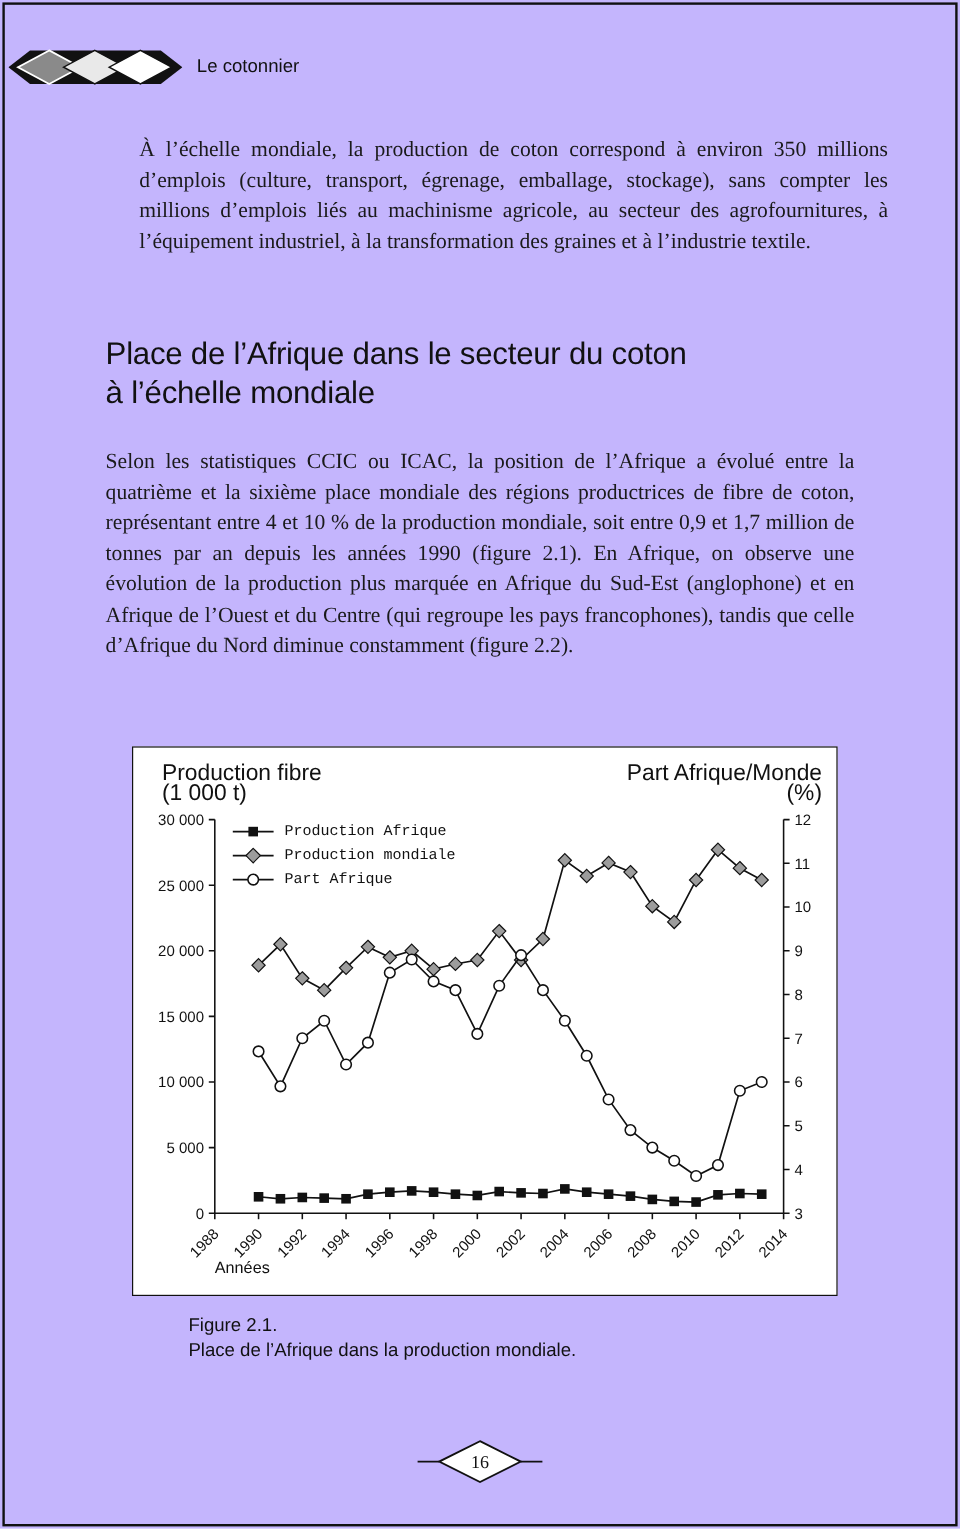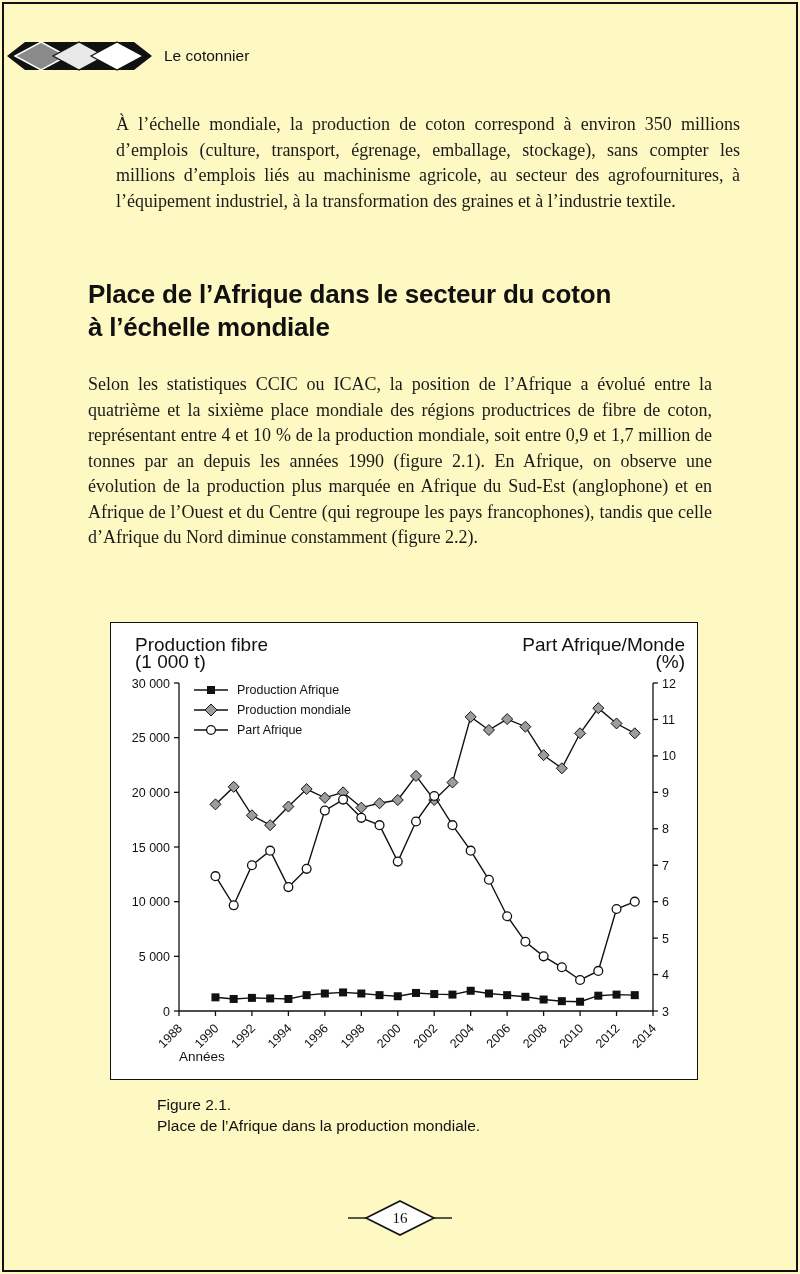--- a/index.html
+++ b/index.html
@@ -1,51 +1,51 @@
 <!DOCTYPE html>
 <html lang="fr"><head>
 <meta charset="utf-8">
 <style>
   html,body{margin:0;padding:0;background:#ffffff;}
   .page{
-    position:relative;width:800px;height:1274px;margin:0 auto;background:#fef9c3;
+    position:relative;width:800px;height:1274px;margin:0 auto;background:#c4b5fd;
     font-family:"Liberation Serif",serif;color:#1a1a1a;overflow:hidden;
   }
   .frame{position:absolute;inset:2px;border:2px solid #111;pointer-events:none;}
   .ornament{position:absolute;left:7px;top:40px;}
   .header-title{
     position:absolute;left:164px;top:47px;
     font-family:"Liberation Sans",sans-serif;font-size:15.5px;color:#111;
   }
   .para{position:absolute;left:88px;width:624px;margin:0;font-size:18px;line-height:25.5px;text-align:justify;}
   .para1{top:112px;margin-left:28px;}
   .para2{top:372px;}
   h1.section-title{
     position:absolute;left:88px;top:278px;width:624px;margin:0;
-    font-family:"Liberation Sans",sans-serif;font-weight:700;
+    font-family:"Liberation Sans",sans-serif;font-weight:400;
     font-size:26px;line-height:33px;letter-spacing:-0.2px;color:#111;
   }
   .figure-box{
     position:absolute;left:110px;top:622px;width:588px;height:458px;
     border:1.5px solid #111;box-sizing:border-box;background:#fff;
   }
   #chart-svg{position:absolute;left:0;top:0;}
   .tick{font-family:"Liberation Sans",sans-serif;font-size:12.5px;fill:#111;}
   .ax-title{
     position:absolute;font-family:"Liberation Sans",sans-serif;
     font-size:19px;line-height:17px;color:#111;
   }
   .ax-title.left{left:24px;top:13px;}
   .ax-title.right{right:12px;top:13px;text-align:right;}
   .x-title{
     position:absolute;left:68px;width:474px;top:426px;text-align:left;
     font-family:Liberation Sans, sans-serif;font-size:13.5px;color:#111;
   }
   .legend{position:absolute;left:82px;top:60px;font-family:"Liberation Sans",sans-serif;font-size:12.5px;color:#111;}
-  .legend-row{display:flex;align-items:flex-start;height:20px;gap:8px;}
+  .legend-row{display:flex;align-items:center;height:20px;gap:8px;font-family:Liberation Mono, monospace;}
   .figure-caption{
     position:absolute;left:157px;top:1094px;width:480px;
     font-family:"Liberation Sans",sans-serif;font-size:15.5px;line-height:21px;color:#111;
   }
   .cap-label{font-weight:400;}
   .pagenum{position:absolute;left:340px;top:1198px;width:120px;height:40px;}
   .pagenum text{font-family:"Liberation Serif",serif;font-size:15px;fill:#111;}
 </style>
 </head>
 <body>

